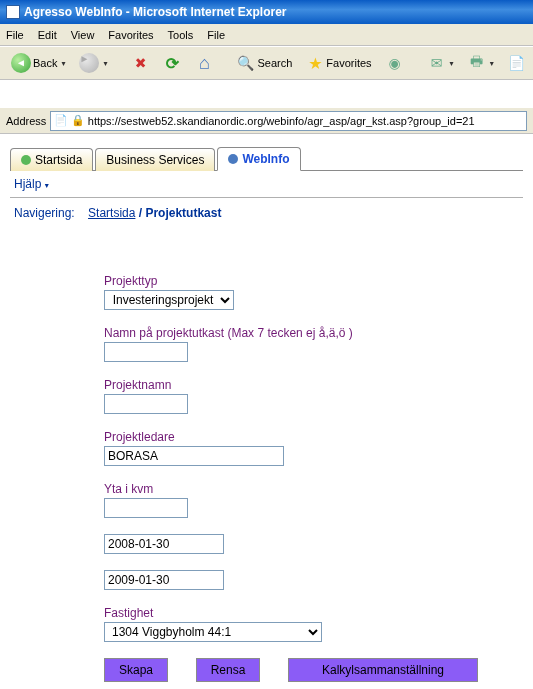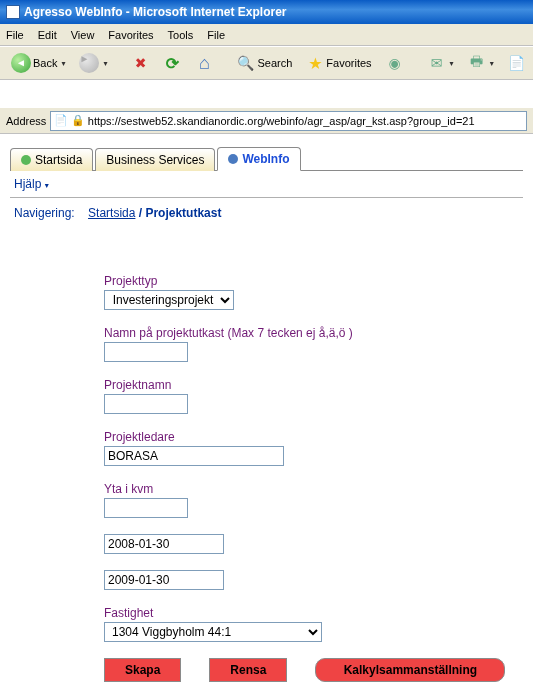--- a/index.html
+++ b/index.html
@@ -131,25 +131,25 @@
   }
   .w-select1 { width:130px;text-align:center; }
   .w-short { width:84px; }
   .w-med { width:180px; }
   .w-date { width:120px; }
   .w-long { width:218px; }
   .buttons {
     display:flex; gap:28px; margin-top:16px;
   }
   .btn {
-    background:#ef4444; border:1px solid #8a8a8a;
-    padding:4px 20px; font-size:12px; cursor:default;
-    min-width:64px; text-align:center;font-weight:bold;
-  }
-  .btn.wide { min-width:190px;border-radius:10px; }
+    background:#8b5cf6; border:1px solid #8a8a8a;
+    padding:4px 8px; font-size:12px; cursor:default;
+    min-width:64px; text-align:center;
+  }
+  .btn.wide { min-width:190px; }
 </style>
 </head>
 <body>
 
 <div class="titlebar">
   <span class="app-icon"></span>
   <span>Agresso WebInfo - Microsoft Internet Explorer</span>
 </div>
 
 <div class="menubar">

